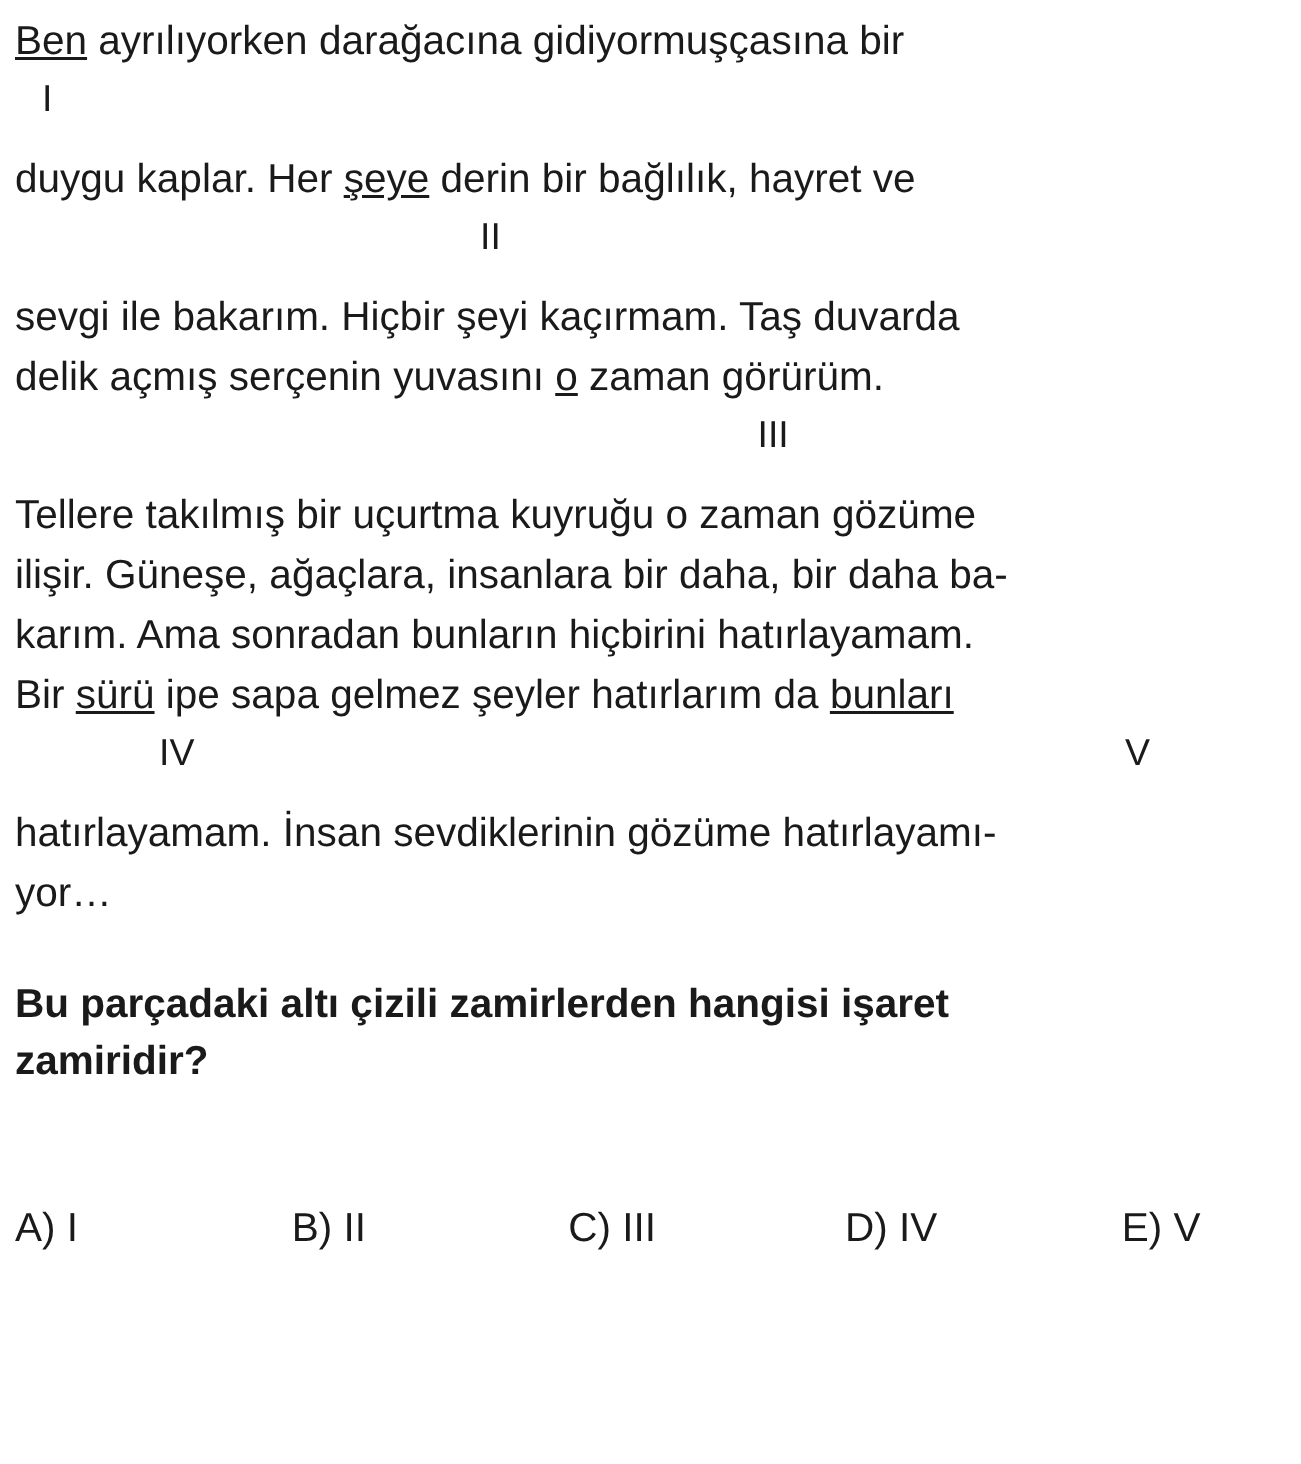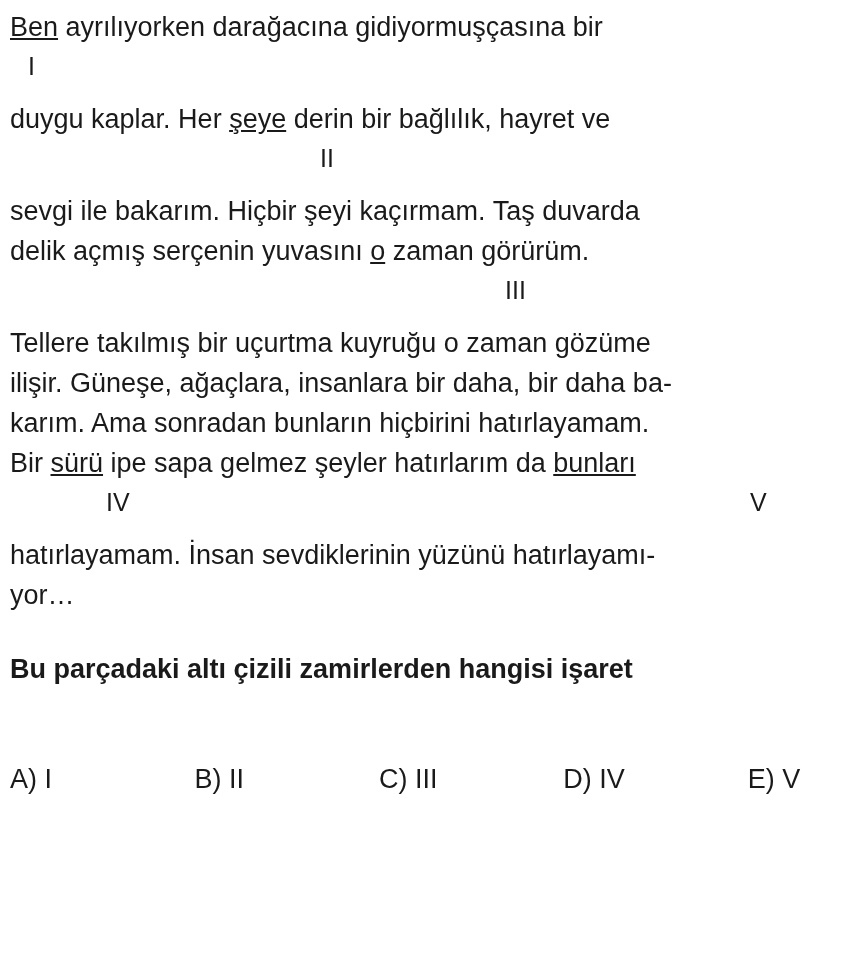--- a/index.html
+++ b/index.html
@@ -134,33 +134,34 @@
     </div>
 
     <div class="marker-line">
       <span class="marker" style="left:72px;margin-left:24px;">IV</span>
       <span class="marker" style="left:740px;">V</span>
     </div>
 
     <div class="gap-sm"></div>
 
     <div class="textline line">
-      <span>hatırlayamam. İnsan sevdiklerinin yüzünü hatırlayamı-</span>
+      <span>hatırlayamam. İnsan sevdiklerinin gözüme hatırlayamı-</span>
     </div>
 
     <div class="textline line">
       <span>yor…</span>
     </div>
 
   </div>
 
   <div class="question">
     <div class="q-line-1">
       <span>Bu parçadaki altı çizili zamirlerden hangisi işaret</span>
     </div>
+    <div>zamiridir?</div>
   </div>
 
   <div class="choices">
     <span class="choice c1">A) I</span>
     <span class="choice c2">B) II</span>
     <span class="choice c3">C) III</span>
     <span class="choice c4">D) IV</span>
     <span class="choice c5">E) V</span>
   </div>
 

